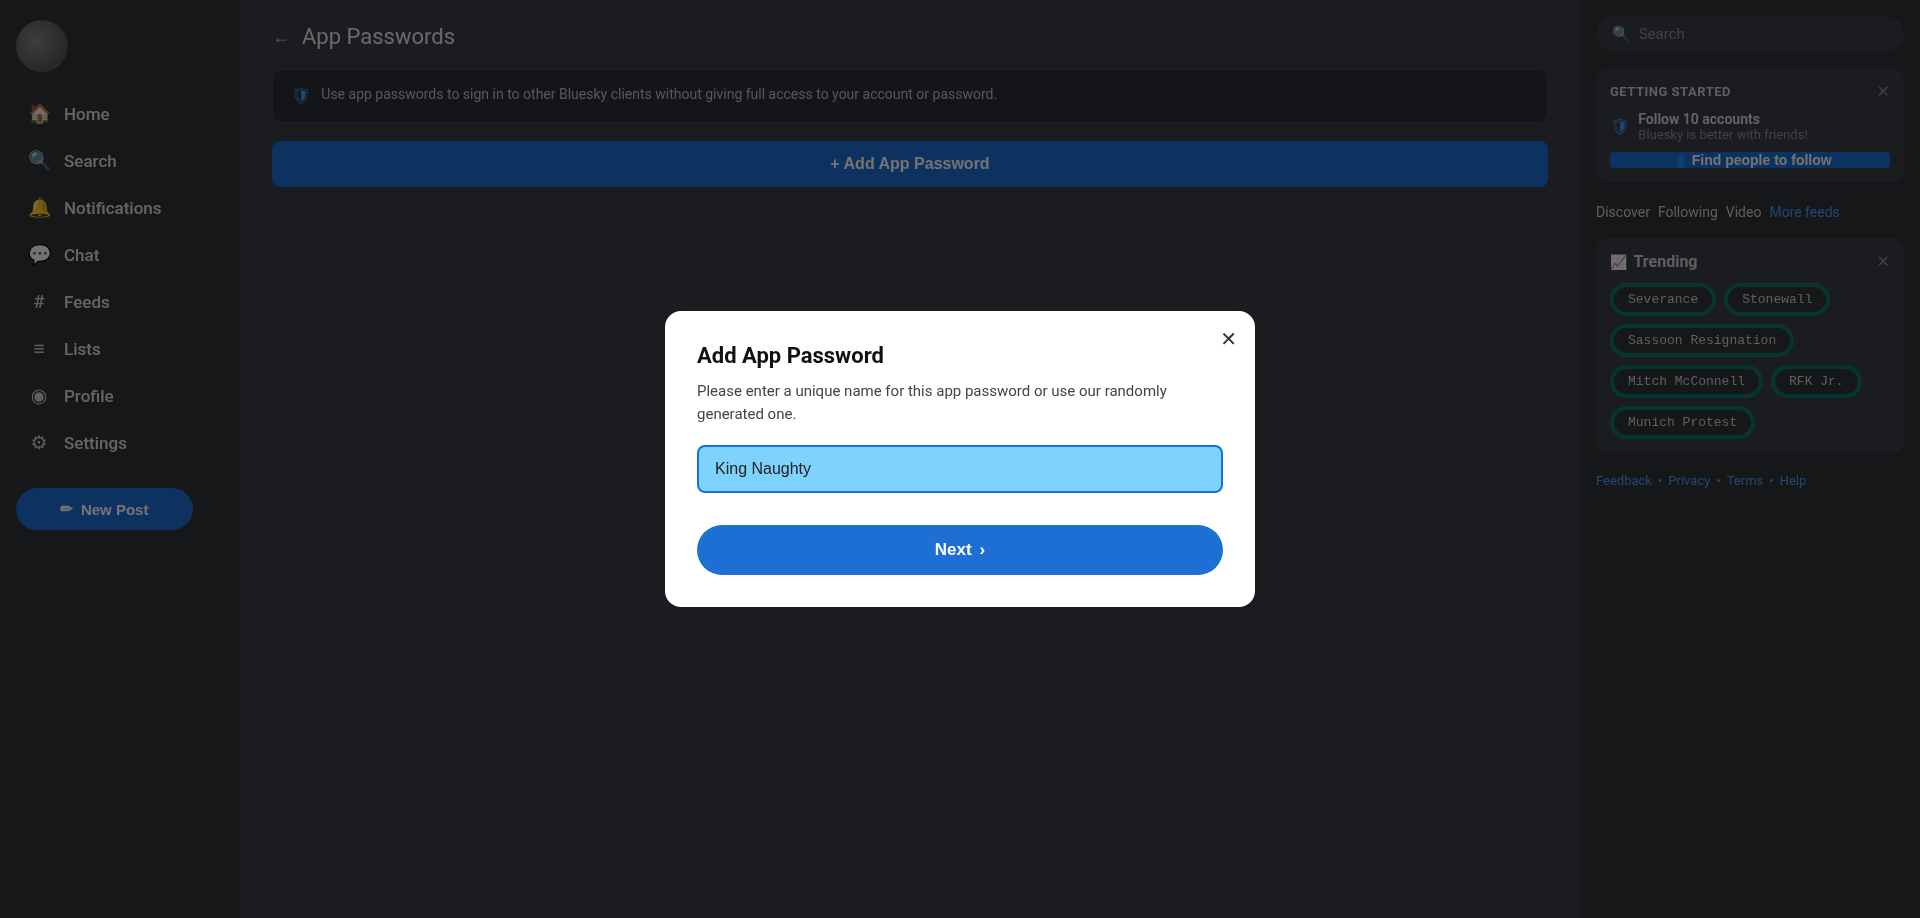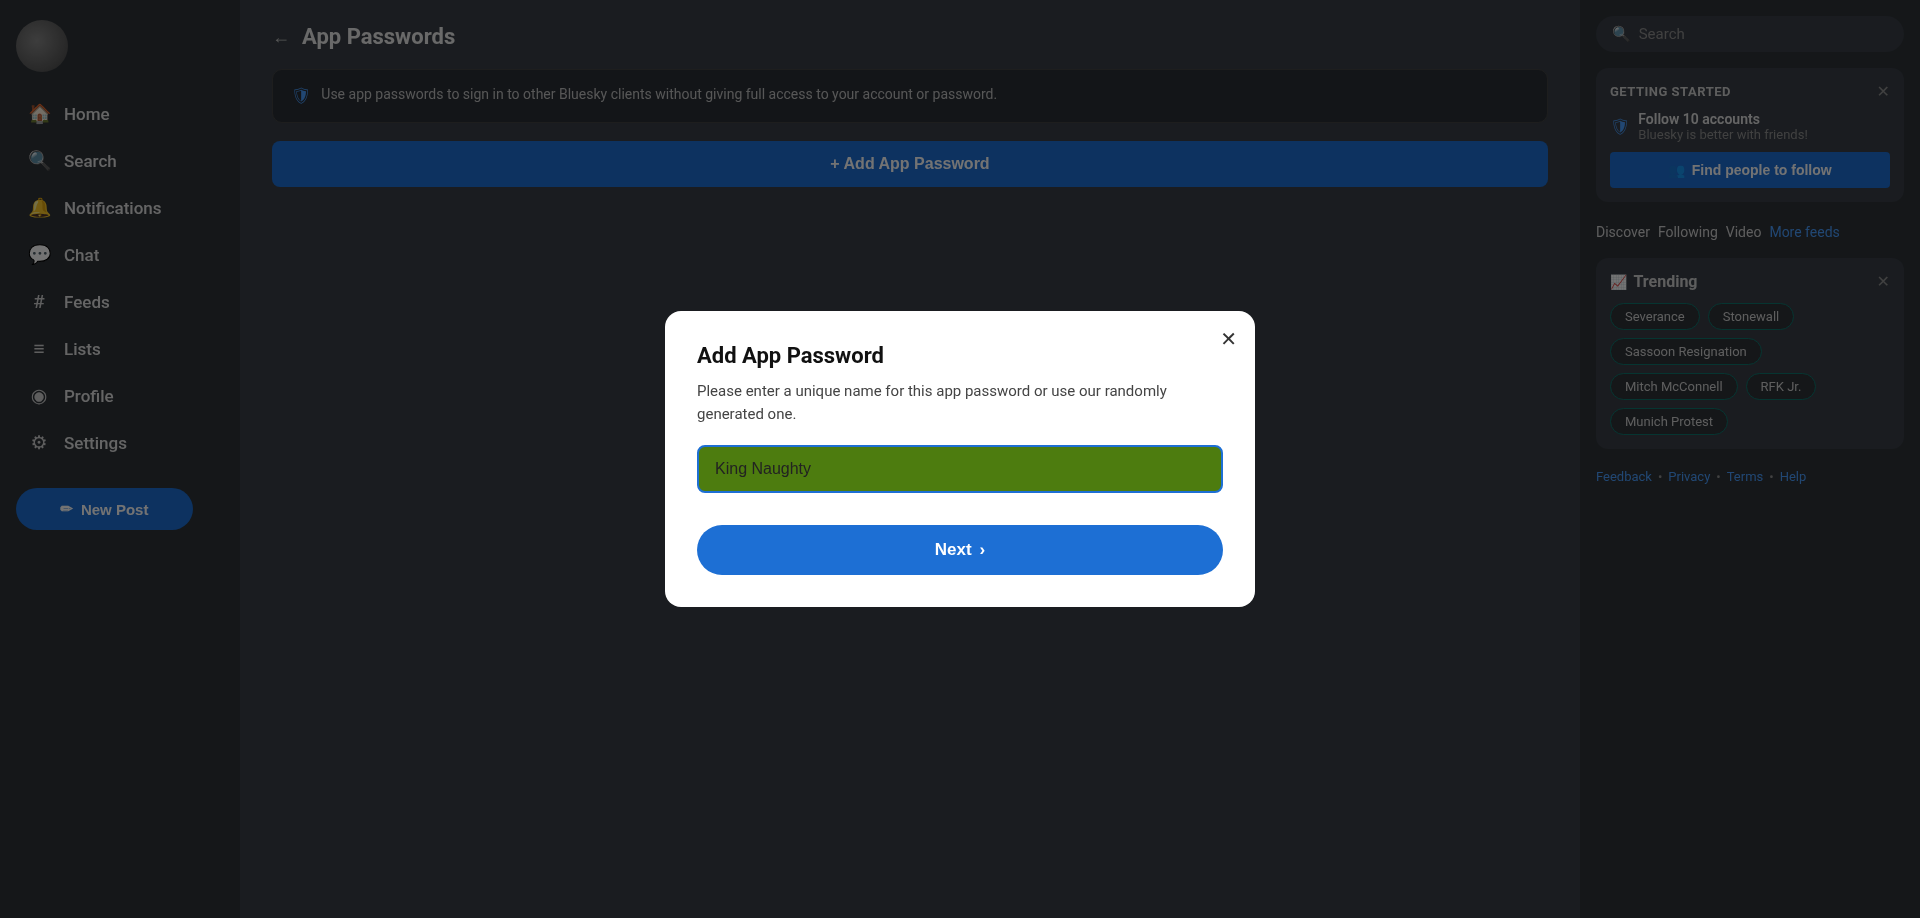--- a/index.html
+++ b/index.html
@@ -83,21 +83,21 @@
       gap: 12px;
       margin-bottom: 20px;
     }
     .back-arrow {
       color: #c0c0c0;
       font-size: 18px;
       cursor: pointer;
     }
     .page-title {
       font-size: 22px;
-      font-weight: 700;
+      font-weight: 400;
       color: #e8e8e8;
     }
     .info-banner {
       background: #2a2f36;
       border: 1px solid #444;
       border-radius: 10px;
       padding: 14px 18px;
       display: flex;
       align-items: flex-start;
       gap: 10px;
@@ -170,21 +170,20 @@
       margin-bottom: 10px;
     }
     .follow-icon { color: #4a9eff; font-size: 16px; }
     .follow-title { font-size: 14px; font-weight: 600; color: #e0e0e0; }
     .follow-subtitle { font-size: 13px; color: #909090; }
     .find-people-btn {
       background: #1d6fd4;
       color: white;
       border: none;
       border-radius: 4px;
-      padding: 10px;
       font-size: 14px;
       font-weight: 600;
       cursor: pointer;
       width: 100%;
       display: flex;
       align-items: center;
       justify-content: center;
       gap: 6px;
     }
     .feed-links { display: flex; flex-direction: row; gap: 8px; margin-top: 4px; }
@@ -213,26 +212,27 @@
     }
     .trending-icon { color: #4a9eff; font-size: 14px; }
     .trending-label { font-size: 16px; font-weight: 700; color: #d0d0d0; }
     .trending-tags {
       display: flex;
       flex-wrap: wrap;
       gap: 8px;
     }
     .trending-tag {
       background: #2f3439;
-      border: 1px solid #0f766e;
+      border: 4px solid #0f766e;
       border-radius: 20px;
       padding: 5px 14px;
       font-size: 13px;
       color: #d0d0d0;
       cursor: pointer;
+      font-family: Liberation Mono, monospace;
     }
     .footer-links {
       display: flex;
       gap: 6px;
       flex-wrap: wrap;
       margin-top: 4px;
     }
     .footer-link {
       color: #4a9eff;
       font-size: 13px;
@@ -280,21 +280,21 @@
       line-height: 1.5;
       margin-bottom: 20px;
     }
     .modal-input {
       width: 100%;
       padding: 13px 16px;
       border: 2px solid #1d6fd4;
       border-radius: 8px;
       font-size: 16px;
       color: #222;
-      background: #4d7c0f;
+      background: #7dd3fc;
       outline: none;
       margin-bottom: 16px;
     }
     .checkbox-row {
       display: flex;
       align-items: center;
       gap: 10px;
       margin-bottom: 20px;
     }
     .checkbox-box {

